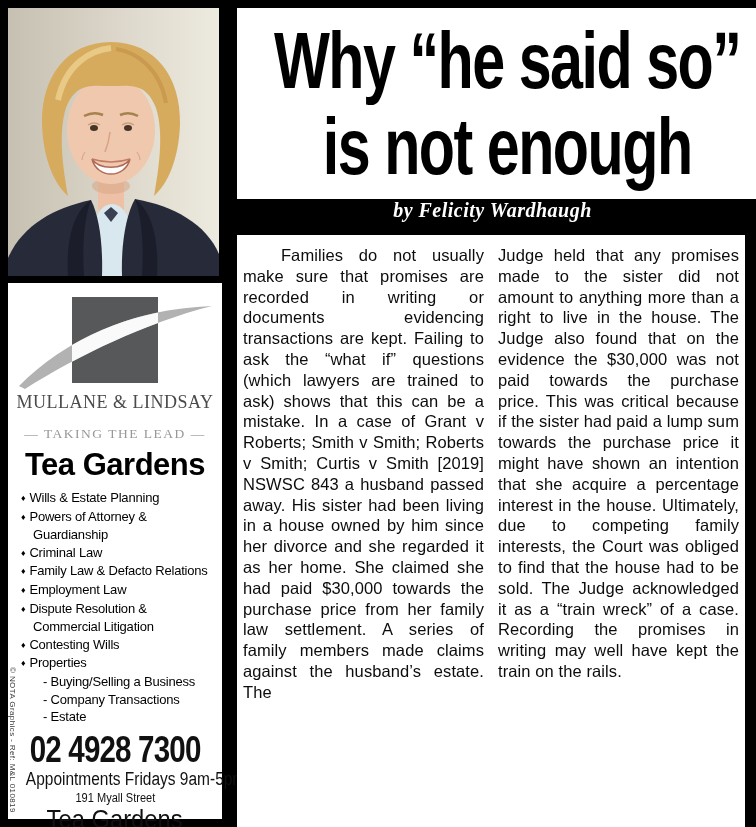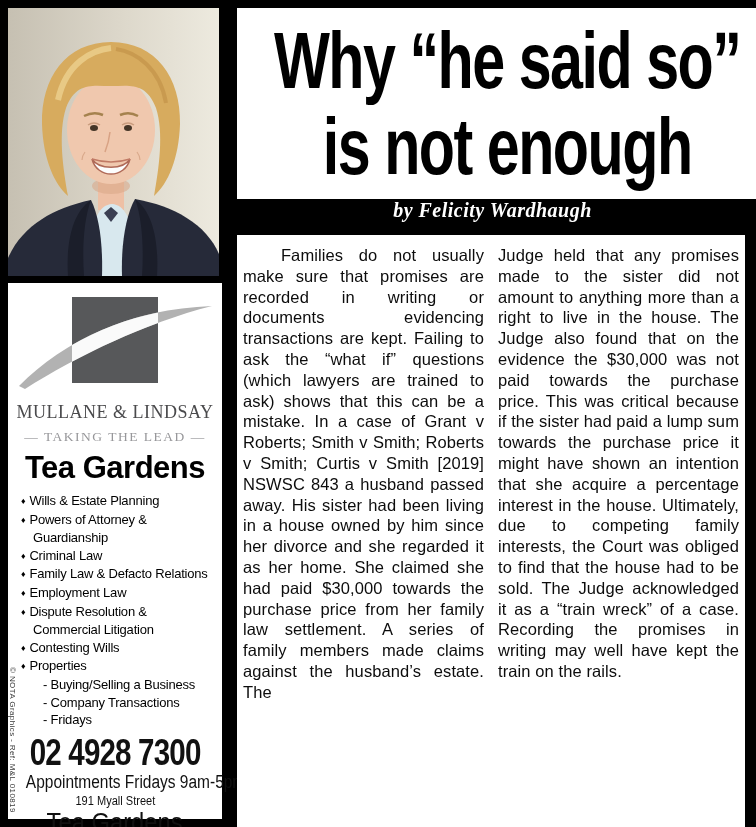--- a/index.html
+++ b/index.html
@@ -11,23 +11,23 @@
   .photo{left:8px;top:8px;width:211px;height:268px;background:#d6d0c4;}
   .photo svg{display:block;width:100%;height:100%;}
 
   
   .sidebar{left:8px;top:283px;width:214px;height:536px;text-align:center;}
   .credit{position:absolute;left:0px;bottom:6px;writing-mode:vertical-rl;text-orientation:sideways;
           font-size:8px;color:#3a3a3a;letter-spacing:.4px;white-space:nowrap;}
   .logo-wrap{padding-top:11px;}
   .logo-wrap svg{display:block;margin:0 auto;}
   .firm-name{font-family:"Liberation Serif",serif;font-size:18px;color:#4a4a4c;
-             letter-spacing:.5px;margin-top:12px;white-space:nowrap;}
+             letter-spacing:.5px;margin-top:2px;white-space:nowrap;}
   .tagline{font-family:"Liberation Serif",serif;font-size:13.5px;color:#97979a;
-           letter-spacing:1.5px;margin-top:6px;white-space:nowrap;}
+           letter-spacing:1.5px;margin-top:13px;white-space:nowrap;}
   .loc-heading{font-size:31px;font-weight:bold;letter-spacing:-.5px;margin-top:5px;color:#000;}
   .services{list-style:none;margin:6px 0 0 0;padding:0 4px 0 13px;text-align:left;}
   .services li{font-size:13px;line-height:17.6px;letter-spacing:-.2px;color:#000;
                padding-left:12px;text-indent:-12px;}
   .services li .blt{font-size:9px;vertical-align:1px;padding-right:4px;}
   .services li.sub{padding-left:22px;text-indent:0;}
   .svc-label{white-space:pre-line;}
   .phone{font-size:36px;font-weight:bold;white-space:nowrap;margin-top:3px;}
   .phone span{display:inline-block;transform:scaleX(.82);transform-origin:center;letter-spacing:-1px;}
   .appts{font-size:18px;white-space:nowrap;margin-top:-2px;}
@@ -131,21 +131,21 @@
       <li><span class="blt">♦</span><span class="svc-label">Powers of Attorney &amp; Guardianship</span></li>
       <li><span class="blt">♦</span><span class="svc-label">Criminal Law</span></li>
       <li><span class="blt">♦</span><span class="svc-label">Family Law &amp; Defacto Relations</span></li>
       <li><span class="blt">♦</span><span class="svc-label">Employment Law</span></li>
       <li><span class="blt">♦</span><span class="svc-label">Dispute Resolution &amp;
  Commercial Litigation</span></li>
       <li><span class="blt">♦</span><span class="svc-label">Contesting Wills</span></li>
       <li><span class="blt">♦</span><span class="svc-label">Properties</span></li>
       <li class="sub"><span class="svc-label">- Buying/Selling a Business</span></li>
       <li class="sub"><span class="svc-label">- Company Transactions</span></li>
-      <li class="sub"><span class="svc-label">- Fridays</span></li>
+      <li class="sub"><span class="svc-label">- Estate</span></li>
     </ul>
 
     <div class="phone"><span>02 4928 7300</span></div>
     <div class="appts"><span>Appointments Fridays 9am-5pm</span></div>
     <div class="addr1"><span>191 Myall Street</span></div>
     <div class="addr2"><span>Tea Gardens</span></div>
 
   </div>
 
   <div class="box headline">

